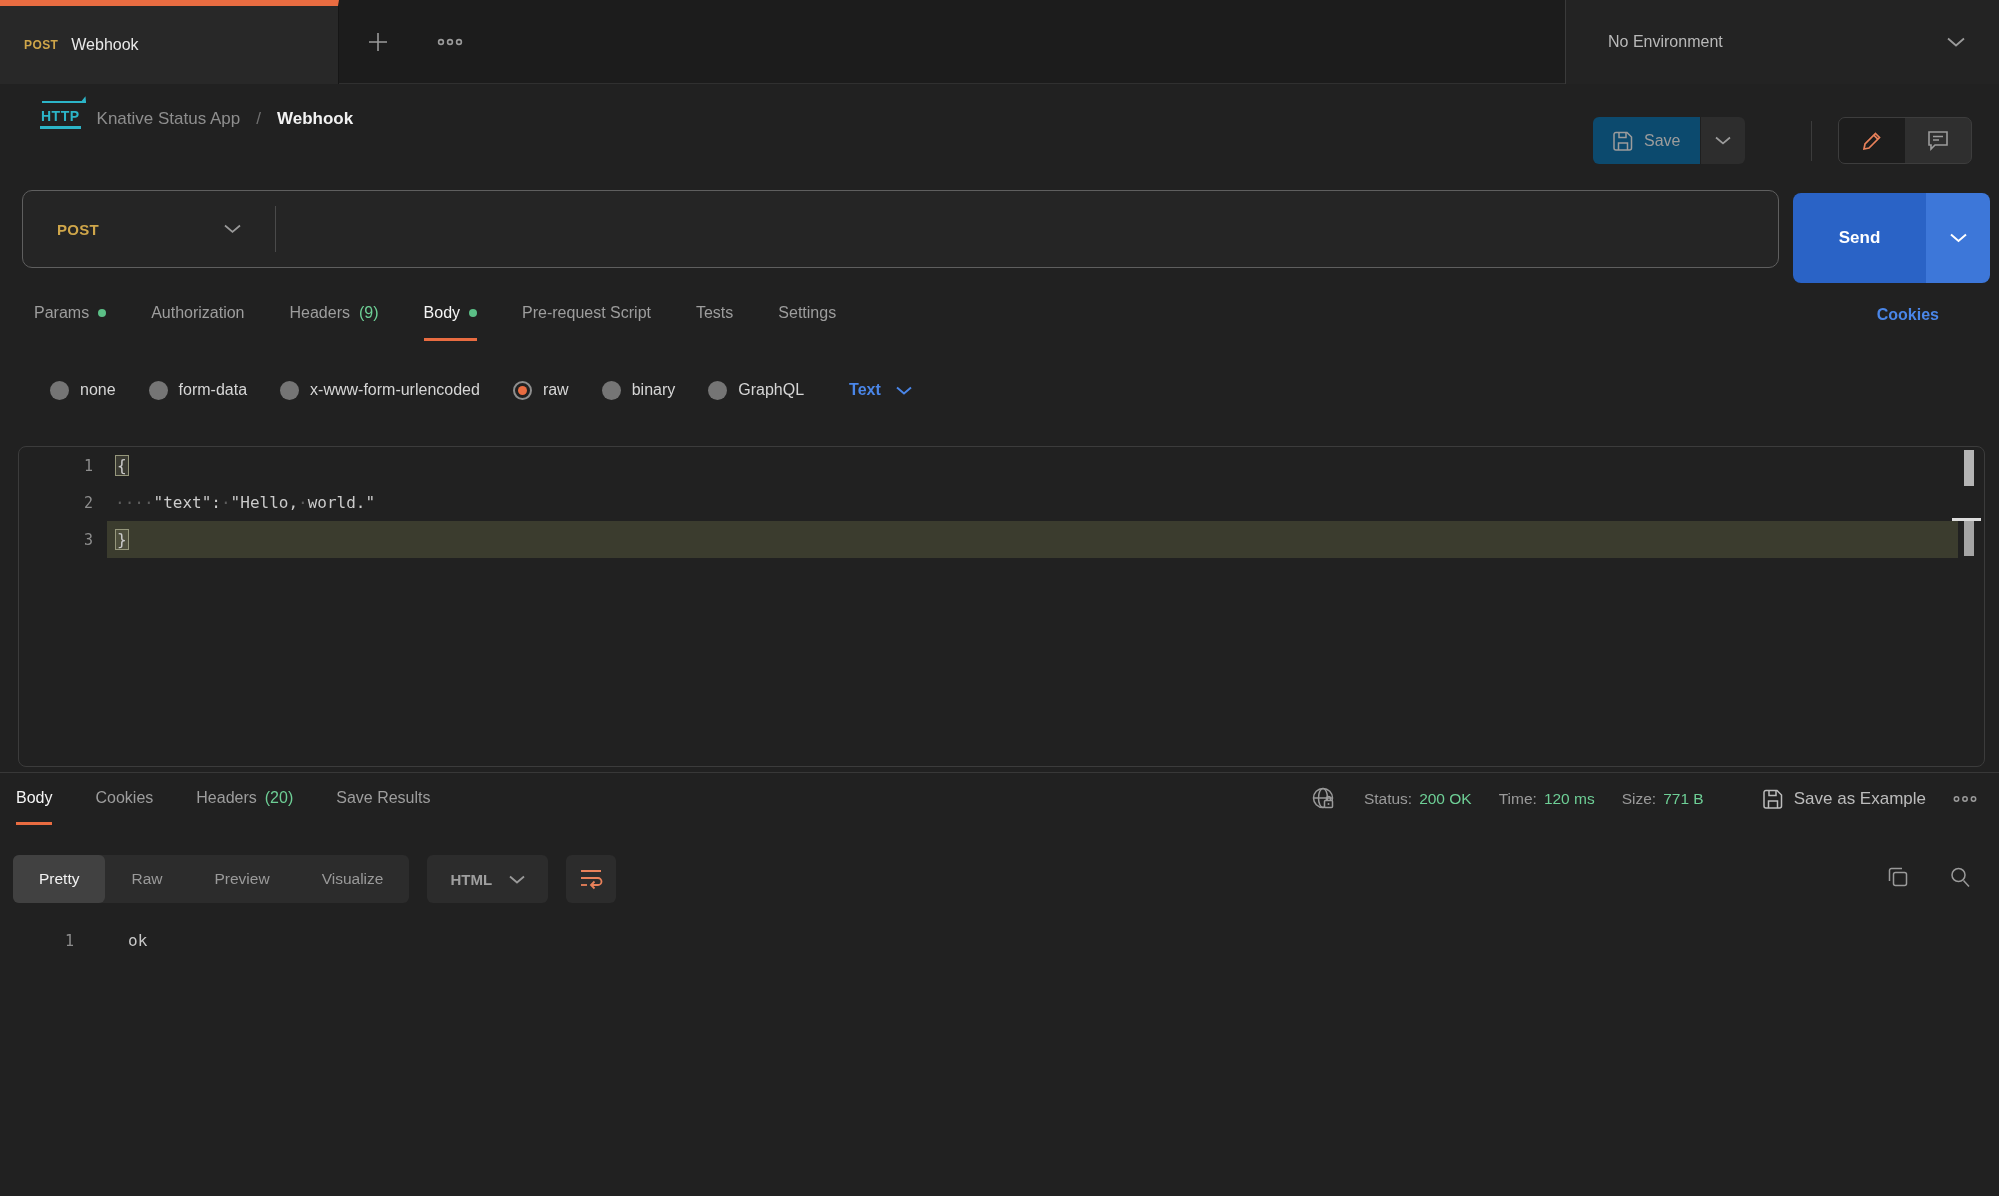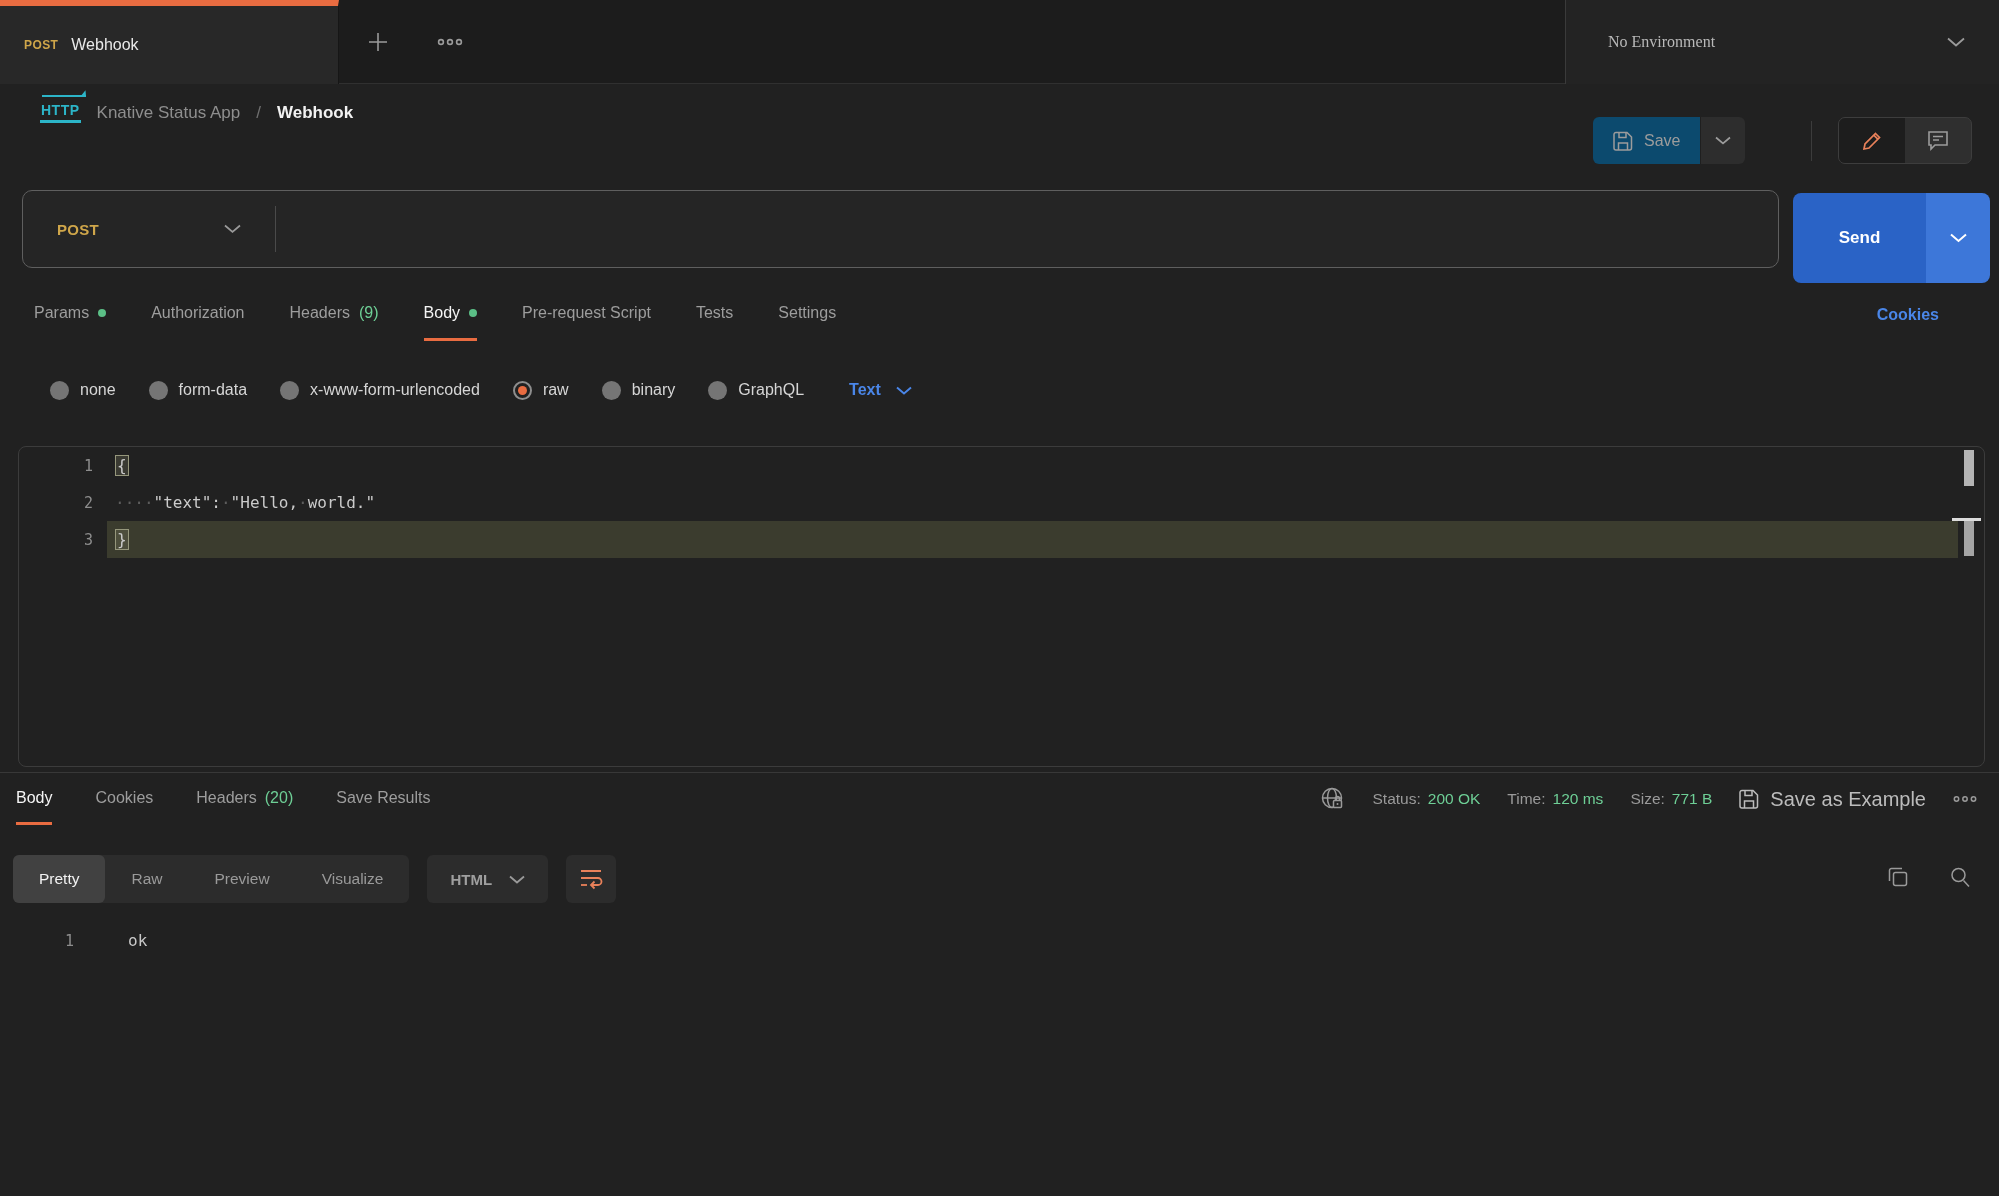--- a/index.html
+++ b/index.html
@@ -20,25 +20,25 @@
                 display:flex; align-items:center; gap:13px; padding-left:24px; }
   .tab-method { font-size:12px; font-weight:700; letter-spacing:.4px; color:#cfa64a; }
   .tab-title  { font-size:16px; color:#e9e9e9; }
   .tb-icon { position:absolute; top:0; height:84px; display:flex; align-items:center;
              justify-content:center; color:#9a9a9a; cursor:pointer; }
   .tb-plus { left:356px; width:44px; }
   .tb-dots { left:425px; width:50px; }
   .env-box { position:absolute; right:0; top:0; width:434px; height:84px;
              background:#232323; border-left:1px solid #3a3a3a;
              display:flex; align-items:center; justify-content:space-between;
-             padding:0 34px 0 42px;font-family:Liberation Serif, serif; }
+             padding:0 34px 0 42px; }
   .env-label { font-size:16px; color:#b9b9b9; }
 
   
-  .breadcrumb { position:absolute; left:40px; top:102px; display:flex;
+  .breadcrumb { position:absolute; left:40px; top:108px; display:flex;
                 align-items:center; gap:16px; font-size:17px; }
   .http-badge { position:relative; color:#2cb5c8; font-weight:700; font-size:14px;
                 letter-spacing:.5px; border-bottom:3px solid #2cb5c8; padding:0 1px 2px 1px; }
   .http-badge::before { content:""; position:absolute; top:-7px; left:2px; right:-5px;
                         border-top:2px solid #2cb5c8; }
   .http-badge::after { content:""; position:absolute; top:-10px; right:-9px;
                        width:0; height:0; border:4px solid transparent;
                        border-left-color:#2cb5c8; transform:rotate(40deg); }
   .crumb-app { color:#8e8e8e; }
   .crumb-sep { color:#707070; }
@@ -121,21 +121,21 @@
   .resp-tabs { position:absolute; left:16px; top:789px; display:flex; gap:43px; }
   .resp-tab { display:flex; align-items:center; gap:8px; font-size:16px; color:#9d9d9d;
               padding-bottom:15px; cursor:pointer; border-bottom:3px solid transparent; }
   .resp-tab.active { color:#f5f5f5; font-weight:500; border-bottom-color:#e96c41; }
   .resp-meta { position:absolute; right:22px; top:786px; display:flex;
                align-items:center; gap:27px; font-size:15.5px;text-align:center; }
   .meta-pair { display:flex; gap:7px; }
   .meta-label { color:#9a9a9a; }
   .meta-value { color:#6ecf96; }
   .save-example { display:flex; align-items:center; gap:11px; color:#bcbcbc;
-                  font-size:20px; cursor:pointer; }
+                  font-size:17px; cursor:pointer;margin-left:32px; }
 
   
   .resp-toolbar { position:absolute; left:13px; top:855px; height:48px; display:flex; gap:18px; }
   .seg { display:flex; background:#2c2c2c; border-radius:6px; }
   .seg-cell { padding:0 26px; display:flex; align-items:center; font-size:15.5px;
               color:#9a9a9a; border-radius:6px; cursor:pointer; }
   .seg-cell.active { background:#414141; color:#f2f2f2; font-weight:500; }
   .fmt-select { display:flex; align-items:center; gap:17px; background:#2c2c2c;
                 border-radius:6px; padding:0 23px; color:#9f9f9f; font-size:15px;
                 font-weight:600; cursor:pointer; }

